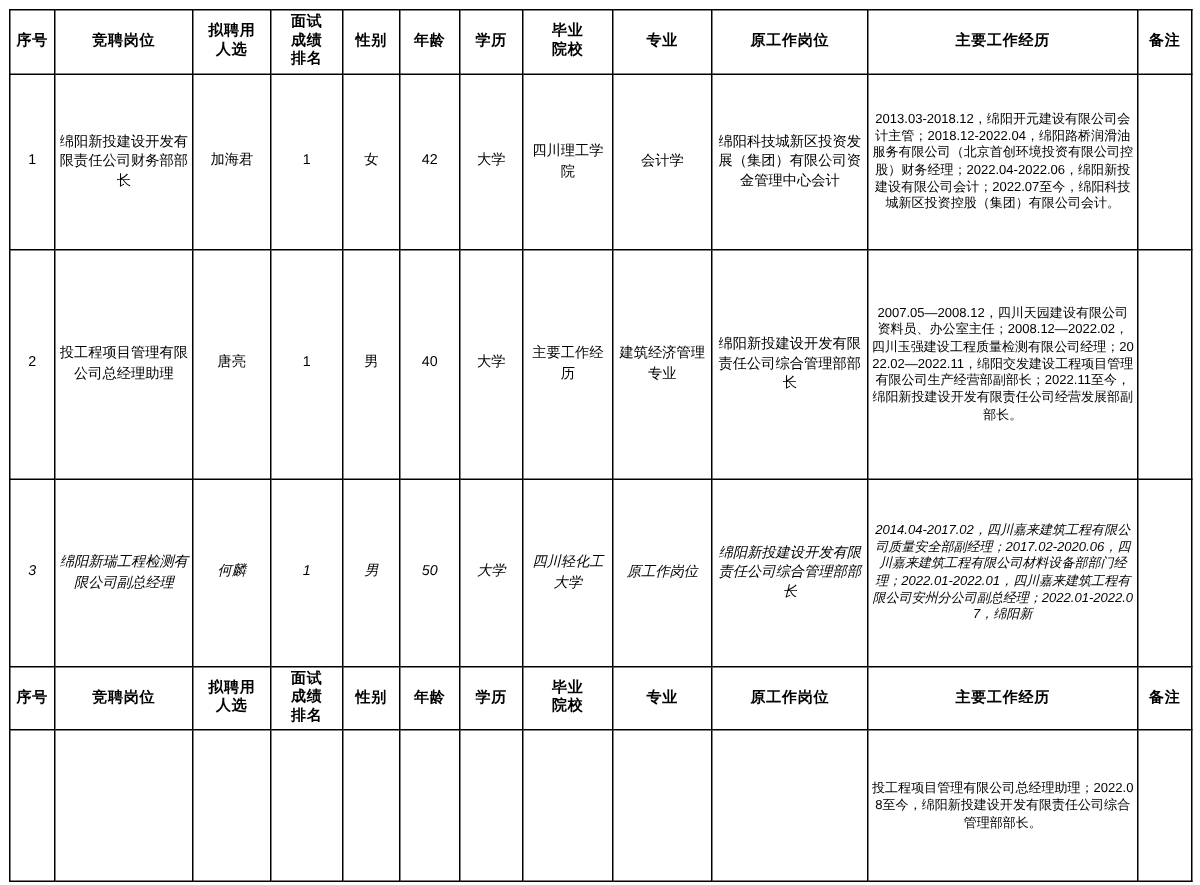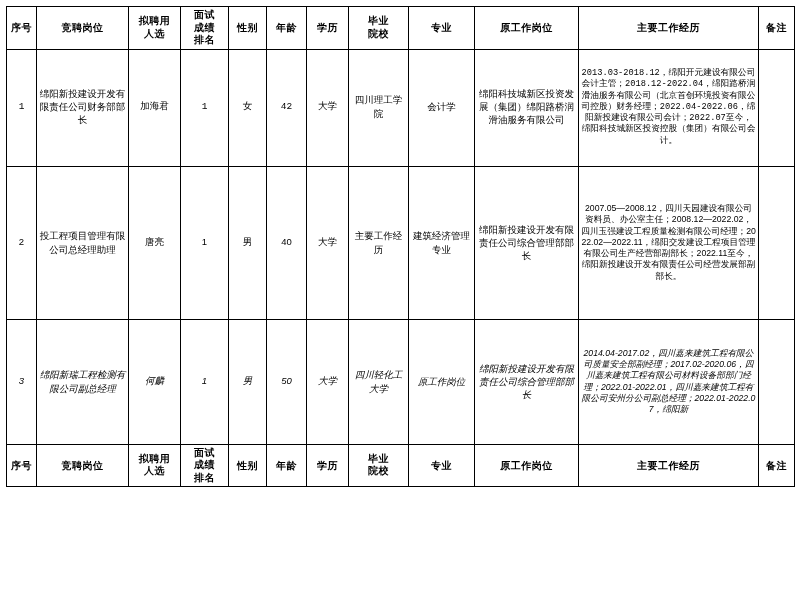--- a/index.html
+++ b/index.html
@@ -66,21 +66,21 @@
     line-height: 1.3;
     padding: 2px 3px;
   }
   td.post-cell, td.oldpost-cell, td.major-cell, td.school-cell {
     font-size: 9.5px;
     line-height: 1.4;
   }
   td.age-bold {
     font-weight: bold;
   }
-  .row-1 td { height: 112px; font-family: Liberation Mono, monospace; }
+  .row-1 td { height: 112px; }
   .row-2 td { height: 148px; }
   .row-3 td { height: 120px; font-style: italic; }
   .tail-row td { height: 96px; }
 </style>
 </head>
 <body>
 
 <div class="page">
 
   <table class="recruit">
@@ -129,21 +129,21 @@
       <tr class="row-1">
         <td>1</td>
         <td class="post-cell">绵阳新投建设开发有限责任公司财务部部长</td>
         <td>加海君</td>
         <td>1</td>
         <td>女</td>
         <td>42</td>
         <td>大学</td>
         <td class="school-cell">四川理工学院</td>
         <td class="major-cell">会计学</td>
-        <td class="oldpost-cell">绵阳科技城新区投资发展（集团）绵阳路桥润滑油服务有限公司</td>
+        <td class="oldpost-cell">绵阳科技城新区投资发展（集团）有限公司资金管理中心会计</td>
         <td class="exp-cell">2013.03-2018.12，绵阳开元建设有限公司会计主管；2018.12-2022.04，绵阳路桥润滑油服务有限公司（北京首创环境投资有限公司控股）财务经理；2022.04-2022.06，绵阳新投建设有限公司会计；2022.07至今，绵阳科技城新区投资控股（集团）有限公司会计。</td>
         <td></td>
       </tr>
 
       <tr class="row-2">
         <td>2</td>
         <td class="post-cell">投工程项目管理有限公司总经理助理</td>
         <td>唐亮</td>
         <td>1</td>
         <td>男</td>
@@ -189,17 +189,31 @@
         <td class="hdr-two-line">
           <div>毕业</div>
           <div>院校</div>
         </td>
         <td>专业</td>
         <td>原工作岗位</td>
         <td>主要工作经历</td>
         <td>备注</td>
       </tr>
 
+      <tr class="tail-row">
+        <td></td>
+        <td class="post-cell"></td>
+        <td></td>
+        <td></td>
+        <td></td>
+        <td></td>
+        <td></td>
+        <td class="school-cell"></td>
+        <td class="major-cell"></td>
+        <td class="oldpost-cell"></td>
+        <td class="exp-cell">投工程项目管理有限公司总经理助理；2022.08至今，绵阳新投建设开发有限责任公司综合管理部部长。</td>
+        <td></td>
+      </tr>
 
     </tbody>
   </table>
 
 </div>
 
 </body></html>

